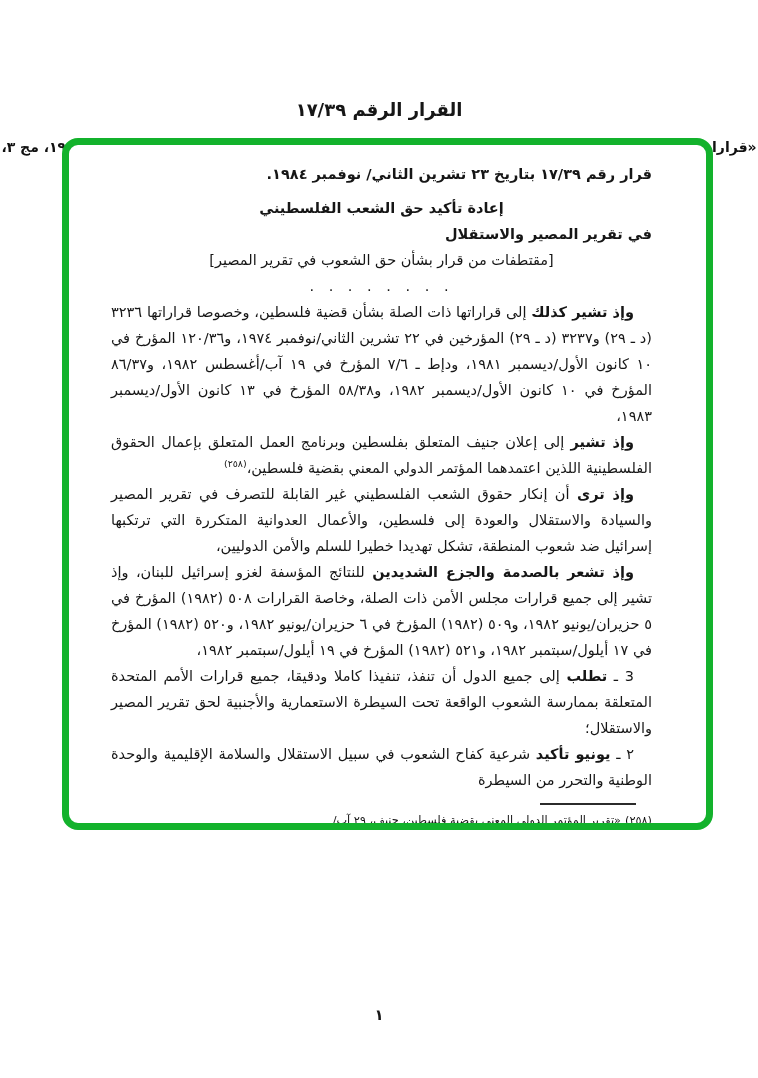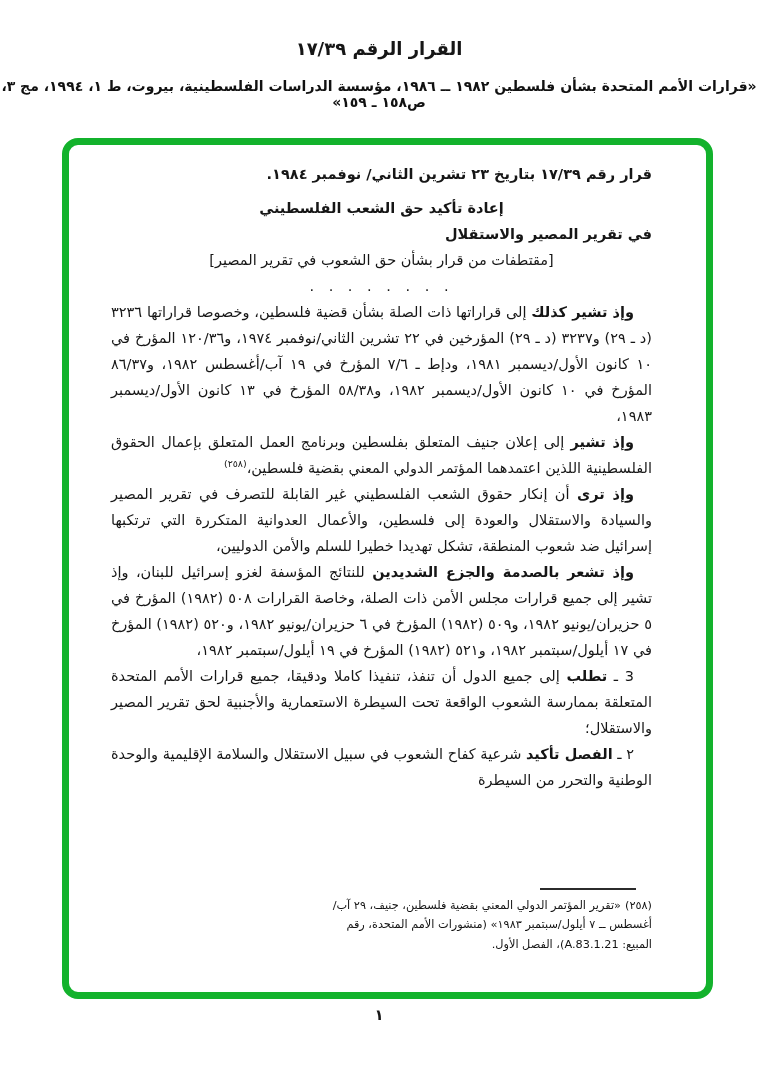--- a/index.html
+++ b/index.html
@@ -1,26 +1,26 @@
 <!DOCTYPE html>
 <html lang="ar"><head>
 <meta charset="utf-8">
 <style>
   html,body{margin:0;padding:0;}
   body{
     width:758px;height:1078px;position:relative;background:#ffffff;
     font-family:"DejaVu Sans",sans-serif;color:#161616;overflow:hidden;
   }
   
-  .page-header{direction:rtl;text-align:center;padding-top:38px;}
+  .page-header{direction:rtl;text-align:center;padding-top:99px;}
   .page-header .title{font-size:18px;font-weight:bold;letter-spacing:.2px;}
   .page-header .source{font-size:14px;font-weight:bold;margin-top:19px;color:#111;}
   
   .frame{
-    position:absolute;left:62px;top:138px;width:651px;height:861px;
+    position:absolute;left:62px;top:138px;width:651px;height:692px;
     box-sizing:border-box;border:7px solid #13b22c;border-radius:16px;
     padding:14px 54px 38px 42px;direction:rtl;
     display:flex;flex-direction:column;overflow:hidden;background:#fff;
   }
   .doc{font-size:14.5px;line-height:26px;}
   .date-line{text-align:right;font-weight:bold;margin:2px 0 8px;}
   .doc-title{text-align:center;font-weight:bold;line-height:26px;}
   .doc-subtitle{font-weight:bold;line-height:26px;}
   .excerpt-note{text-align:center;line-height:26px;}
   .opening{font-weight:bold;margin-top:12px;}
@@ -60,21 +60,21 @@
     <p class="par"><span class="lead">وإذ تشير كذلك</span><span> إلى قراراتها ذات الصلة بشأن قضية فلسطين، وخصوصا قراراتها ٣٢٣٦ (د ـ ٢٩) و٣٢٣٧ (د ـ ٢٩) المؤرخين في ٢٢ تشرين الثاني/نوفمبر ١٩٧٤، و١٢٠/٣٦ المؤرخ في ١٠ كانون الأول/ديسمبر ١٩٨١، ودإط ـ ٧/٦ المؤرخ في ١٩ آب/أغسطس ١٩٨٢، و٨٦/٣٧ المؤرخ في ١٠ كانون الأول/ديسمبر ١٩٨٢، و٥٨/٣٨ المؤرخ في ١٣ كانون الأول/ديسمبر ١٩٨٣،</span></p>
 
     <p class="par"><span class="lead">وإذ تشير</span><span> إلى إعلان جنيف المتعلق بفلسطين وبرنامج العمل المتعلق بإعمال الحقوق الفلسطينية اللذين اعتمدهما المؤتمر الدولي المعني بقضية فلسطين،</span><sup class="fn-ref">(٢٥٨)</sup></p>
 
     <p class="par"><span class="lead">وإذ ترى</span><span> أن إنكار حقوق الشعب الفلسطيني غير القابلة للتصرف في تقرير المصير والسيادة والاستقلال والعودة إلى فلسطين، والأعمال العدوانية المتكررة التي ترتكبها إسرائيل ضد شعوب المنطقة، تشكل تهديدا خطيرا للسلم والأمن الدوليين،</span></p>
 
     <p class="par"><span class="lead">وإذ تشعر بالصدمة والجزع الشديدين</span><span> للنتائج المؤسفة لغزو إسرائيل للبنان، وإذ تشير إلى جميع قرارات مجلس الأمن ذات الصلة، وخاصة القرارات ٥٠٨ (١٩٨٢) المؤرخ في ٥ حزيران/يونيو ١٩٨٢، و٥٠٩ (١٩٨٢) المؤرخ في ٦ حزيران/يونيو ١٩٨٢، و٥٢٠ (١٩٨٢) المؤرخ في ١٧ أيلول/سبتمبر ١٩٨٢، و٥٢١ (١٩٨٢) المؤرخ في ١٩ أيلول/سبتمبر ١٩٨٢،</span></p>
 
     <p class="par"><span>3 ـ </span><span class="lead">تطلب</span><span> إلى جميع الدول أن تنفذ، تنفيذا كاملا ودقيقا، جميع قرارات الأمم المتحدة المتعلقة بممارسة الشعوب الواقعة تحت السيطرة الاستعمارية والأجنبية لحق تقرير المصير والاستقلال؛</span></p>
 
-    <p class="par"><span>٢ ـ </span><span class="lead">الفصل تأكيد</span><span> شرعية كفاح الشعوب في سبيل الاستقلال والسلامة الإقليمية والوحدة الوطنية والتحرر من السيطرة</span></p>
+    <p class="par"><span>٢ ـ </span><span class="lead">يونيو تأكيد</span><span> شرعية كفاح الشعوب في سبيل الاستقلال والسلامة الإقليمية والوحدة الوطنية والتحرر من السيطرة</span></p>
 
   </div>
 
   <div class="fn-block">
     <hr class="fn-sep">
     <div class="footnote"><span class="fn-marker">(٢٥٨)</span><span>«تقرير المؤتمر الدولي المعني بقضية فلسطين، جنيف، ٢٩ آب/أغسطس ــ ٧ أيلول/سبتمبر ١٩٨٣» (منشورات الأمم المتحدة، رقم المبيع: A.83.1.21)، الفصل الأول.</span></div>
   </div>
 </section>
 
 <div class="page-number">١</div>

